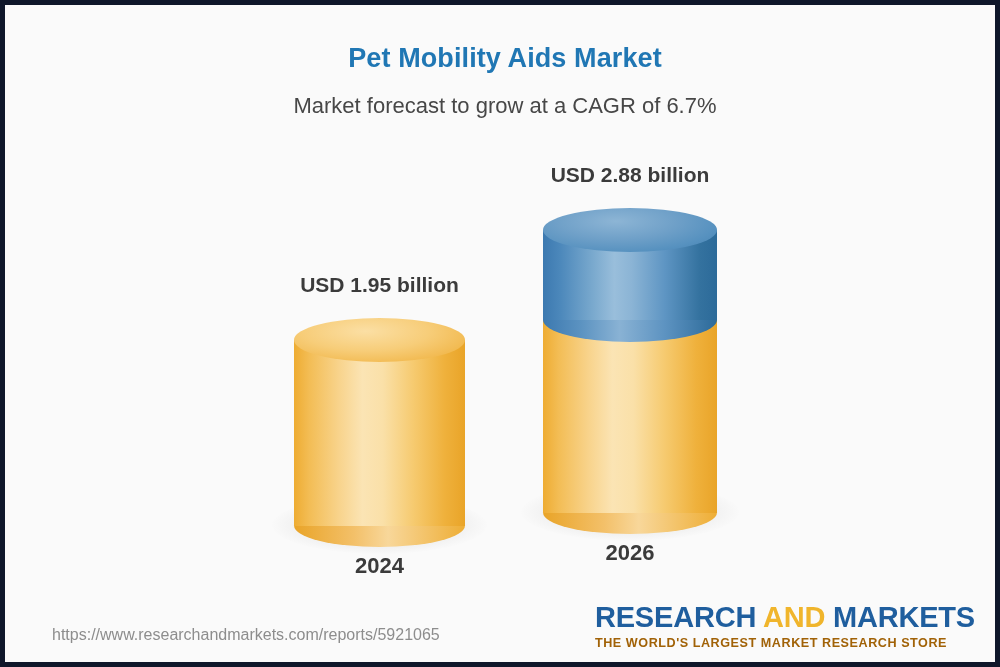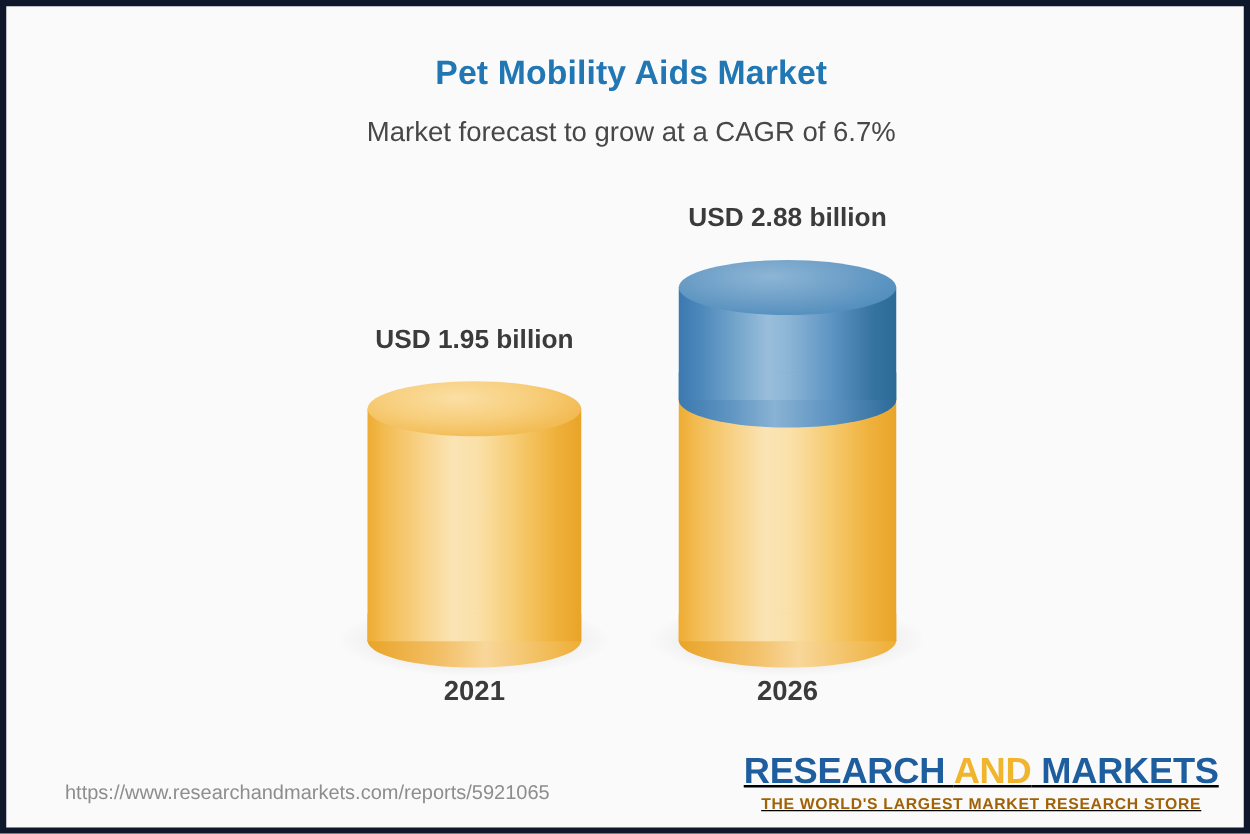--- a/index.html
+++ b/index.html
@@ -131,22 +131,21 @@
     left: 28px;
     top: 621px;
     font-size: 16px;
     color: #8d8d8d;
     margin-left: 19px;
   }
   #brand-logo {
     position: absolute;
     right: 20px;
     top: 598px;
-    text-align: center;
-    text-decoration: underline;
+    text-align: left;
   }
   #brand-wordmark {
     font-size: 29px;
     font-weight: bold;
     letter-spacing: -0.2px;
     line-height: 1.0;
     color: #1f5e9e;
     white-space: nowrap;
   }
   #brand-wordmark .and { color: #f0b52c; }
@@ -162,35 +161,35 @@
 </head>
 <body>
 
 <div id="canvas">
 
   <div id="chart-title">Pet Mobility Aids Market</div>
   <div id="chart-subtitle">Market forecast to grow at a CAGR of 6.7%</div>
 
   <div id="plot-area">
 
-    <div class="bar-group" style="left:289px; top:300px; width:171px; height:230px;">
+    <div class="bar-group" style="left:289px; top:313px; width:171px; height:230px;">
 
       <div class="bar-shadow" style="left:-22px; top:178px; width:215px; height:58px;"></div>
 
       <div class="cyl-body gold-body" style="left:0px; top:22px; width:171px; height:186px;"></div>
 
       <div class="cyl-bottom gold-bottom" style="left:0px; top:186px; width:171px; height:43px;"></div>
 
       <div class="cyl-body gold-body" style="left:0px; top:186px; width:171px; height:22px;"></div>
 
       <div class="cyl-top gold-top" style="left:0px; top:0px; width:171px; height:44px;"></div>
 
       <div class="value-label" style="left:-60px; top:-45px; width:291px;">USD 1.95 billion</div>
 
-      <div class="cat-label" style="left:-40px; top:235px; width:251px;">2021</div>
+      <div class="cat-label" style="left:-40px; top:235px; width:251px;">2024</div>
     </div>
 
     <div class="bar-group" style="left:538px; top:203px; width:174px; height:327px;">
 
       <div class="bar-shadow" style="left:-22px; top:275px; width:218px; height:58px;"></div>
 
       <div class="cyl-body blue-body" style="left:0px; top:22px; width:174px; height:90px;"></div>
 
       <div class="cyl-body gold-body" style="left:0px; top:112px; width:174px; height:193px;"></div>
 

